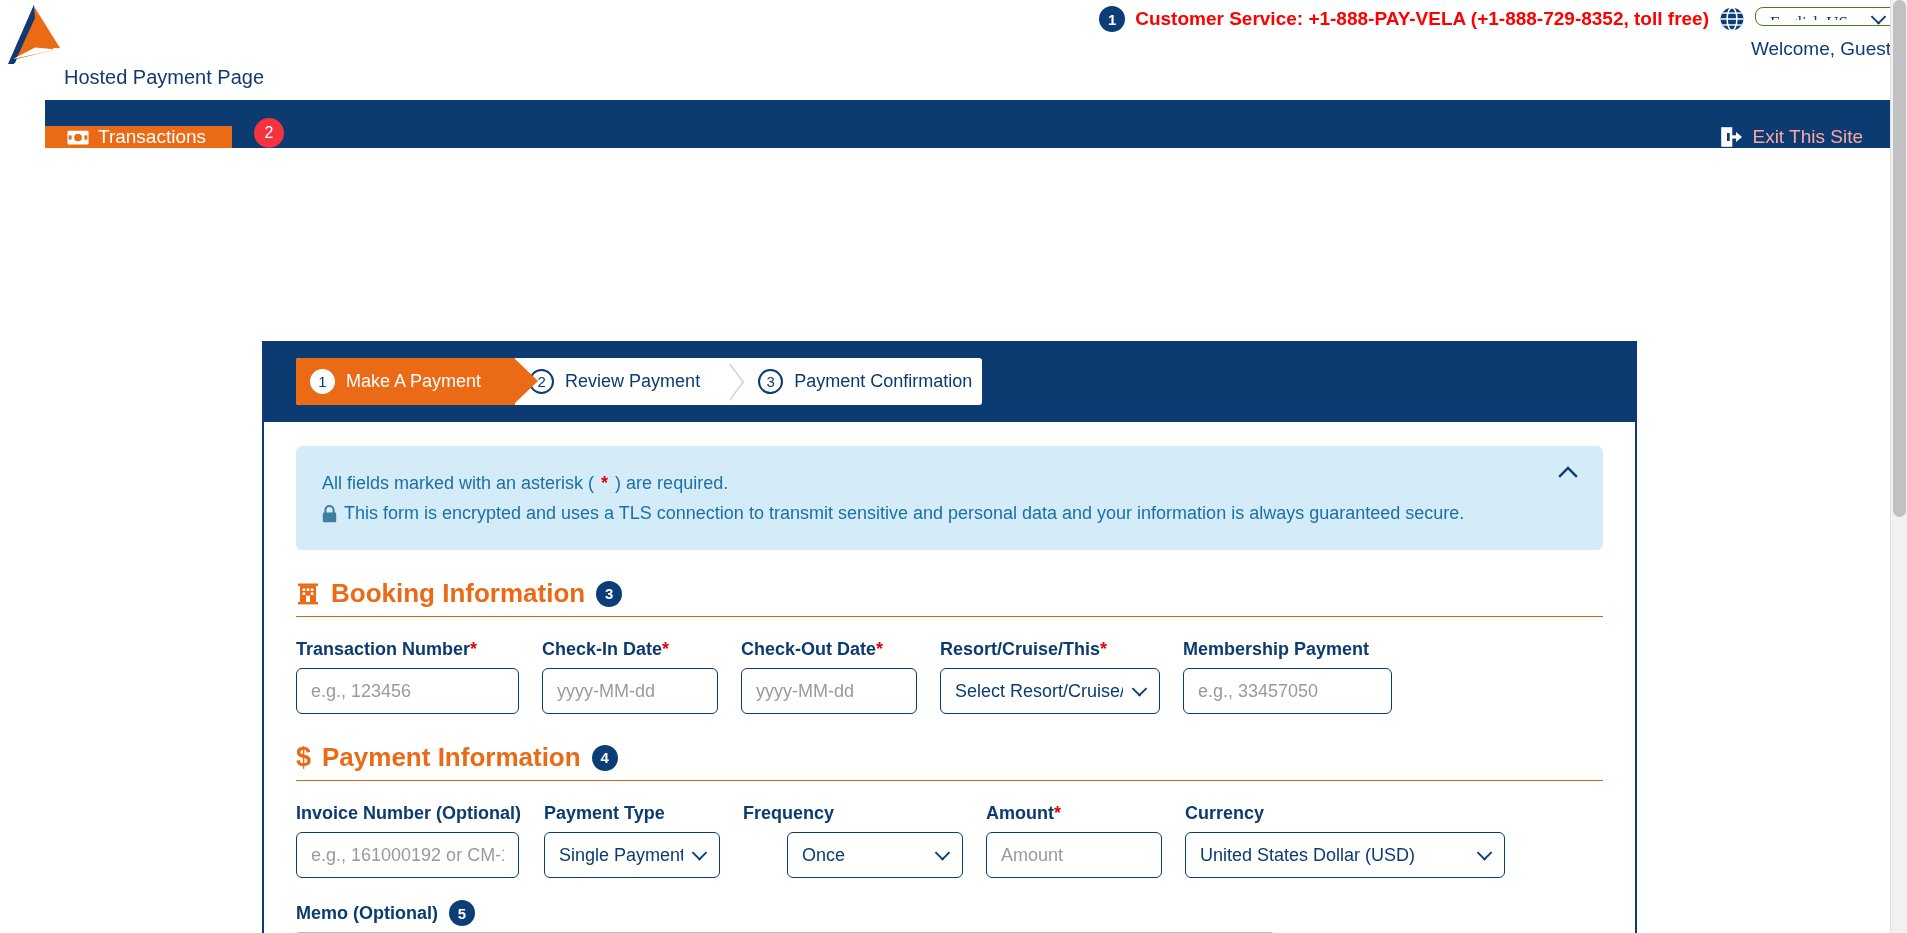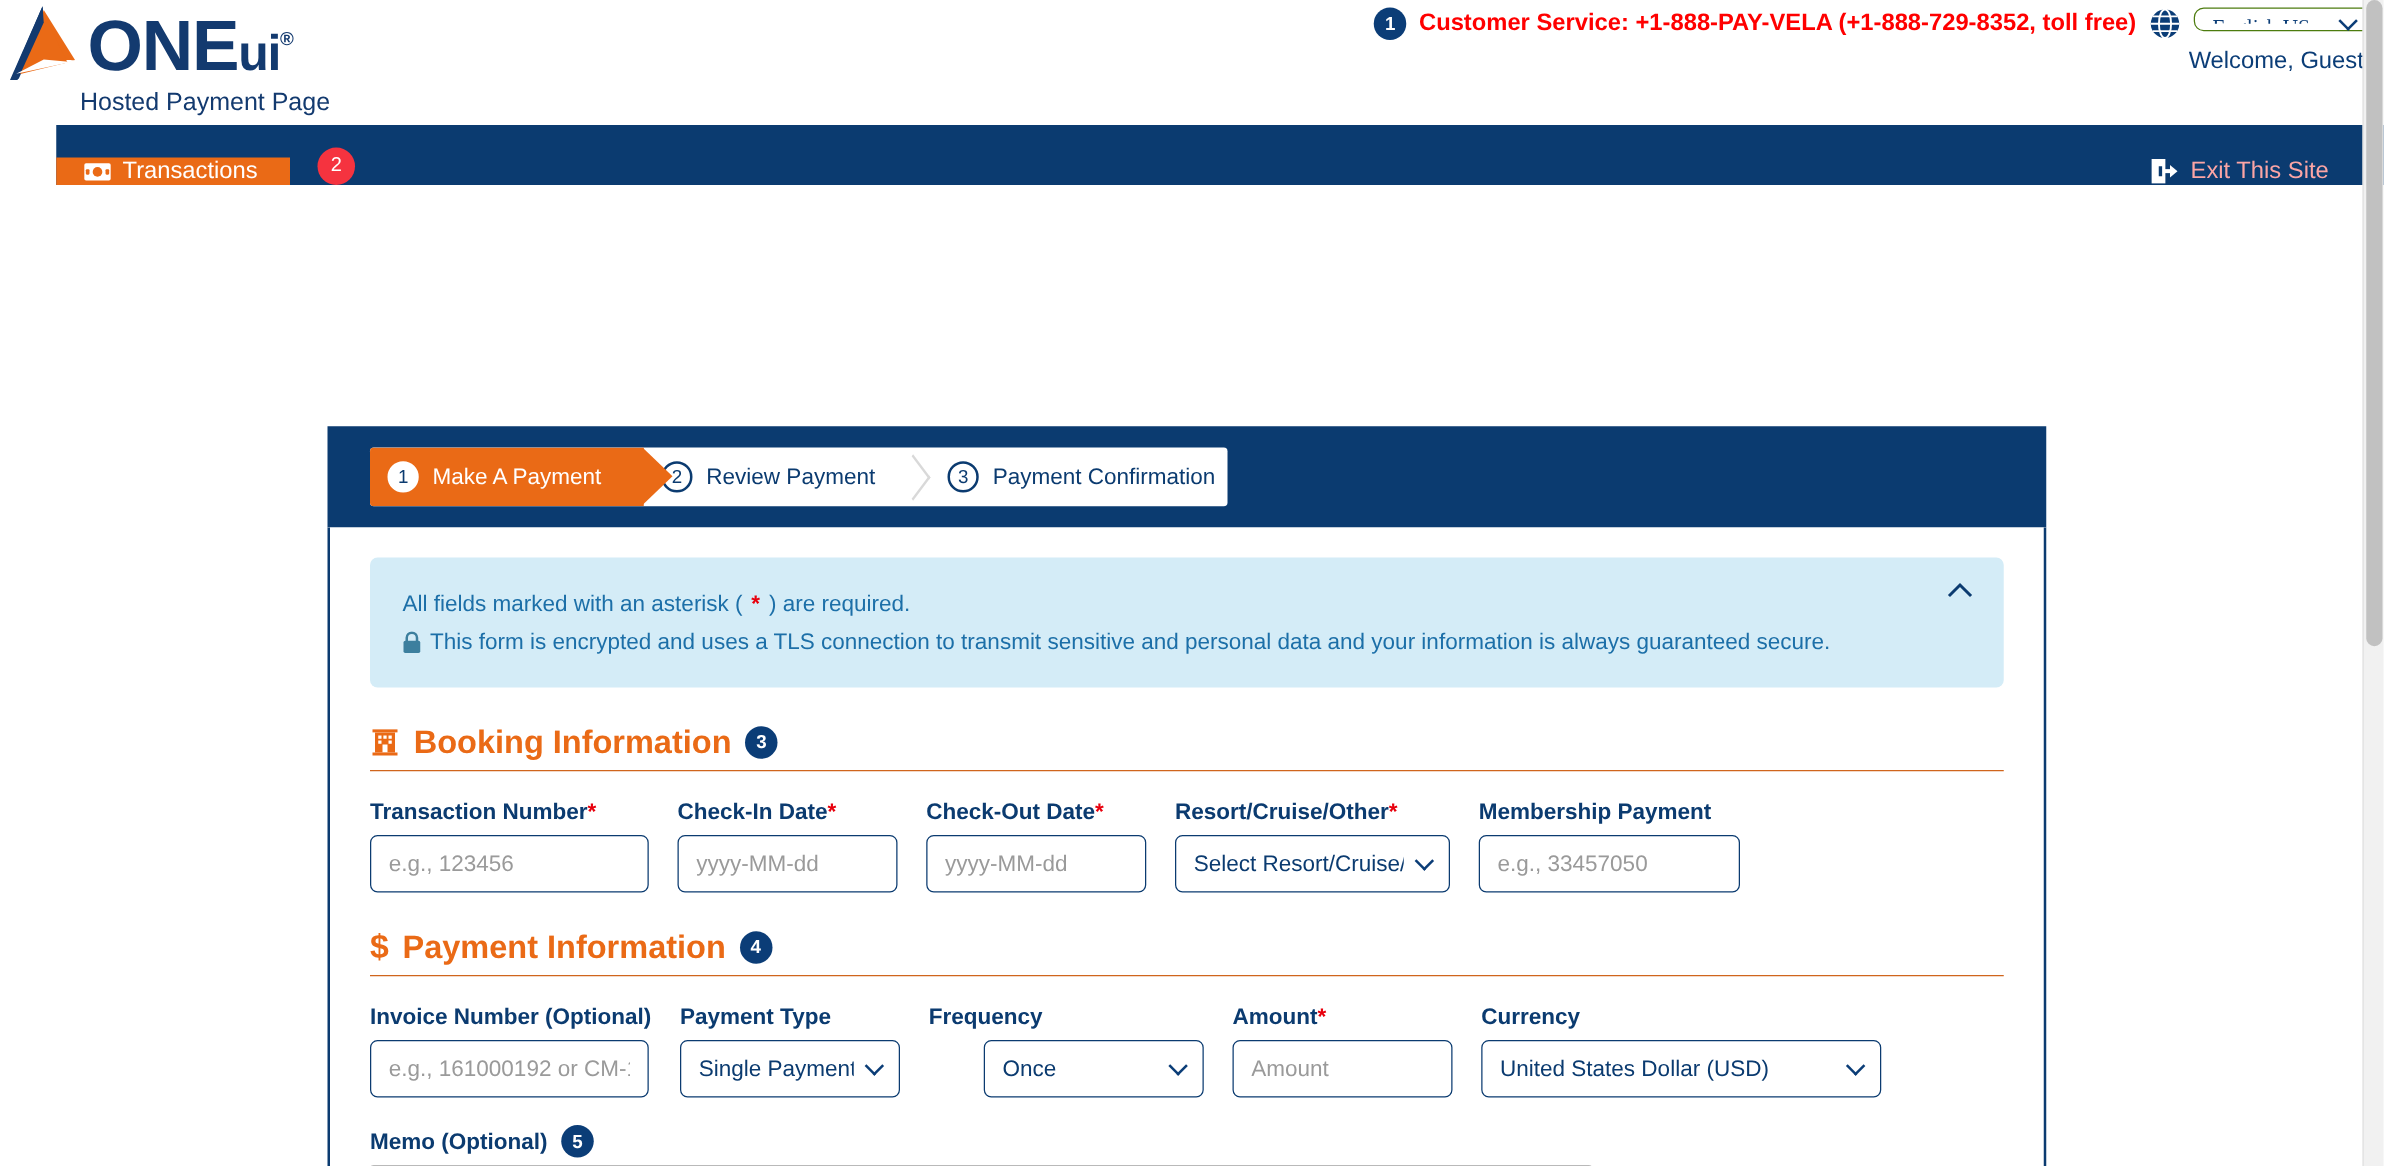--- a/index.html
+++ b/index.html
@@ -316,23 +316,20 @@
         <path d="M30 4 L6 60 L30 46 Z" fill="#133A6F"></path>
         <path d="M31 6 L13 56 L56 46 Z" fill="#EA6A16"></path>
         <path d="M13 56 L56 46 L31 46 Z" fill="#ffffff"></path>
         <path d="M30 3 L5 61 L11 61 L31 15 Z" fill="#133A6F"></path>
         <path d="M7 58 L54 47 L31 44 Z" fill="#ffffff"></path>
         <path d="M30 7 L50 48 L9 58 Z" fill="#EA6A16"></path>
         <path d="M30 3 L4 62 L10 62 L31 16 Z" fill="#133A6F"></path>
         <path d="M5 62 L52 49 L32 45 Z" fill="#133A6F" opacity="0"></path>
         <path d="M9 57 L53 47.5 L31 45.5 Z" fill="#ffffff"></path>
       </svg>
-      <div class="logo-text">
-        <span>ONE</span><span class="small">ui</span><span class="reg">®</span>
-      </div>
     </div>
     <div class="logo-sub">Hosted Payment Page</div>
   </div>
 
   <div class="topbar-right">
     <div class="top-row1">
       <span class="badge">1</span>
       <span class="cs-text">Customer Service: +1-888-PAY-VELA (+1-888-729-8352, toll free)</span>
       <svg class="globe-icon" viewBox="0 0 24 24">
         <circle cx="12" cy="12" r="10.5" fill="#0B3D77"></circle>
@@ -439,21 +436,21 @@
         </div>
         <div class="field">
           <span class="field-label"><span>Check-In Date</span><span class="req">*</span></span>
           <input class="txt-input w-checkin" type="text" placeholder="yyyy-MM-dd" style="">
         </div>
         <div class="field">
           <span class="field-label"><span>Check-Out Date</span><span class="req">*</span></span>
           <input class="txt-input w-checkout" type="text" placeholder="yyyy-MM-dd" style="">
         </div>
         <div class="field">
-          <span class="field-label"><span>Resort/Cruise/Other</span><span class="req">*</span></span>
+          <span class="field-label"><span>Resort/Cruise/This</span><span class="req">*</span></span>
           <span class="select-wrap">
             <select class="sel-input w-resort">
               <option>Select Resort/Cruise/Other</option>
             </select>
           </span>
         </div>
         <div class="field">
           <span class="field-label">Membership Payment</span>
           <input class="txt-input w-member" type="text" placeholder="e.g., 33457050" style="">
         </div>

